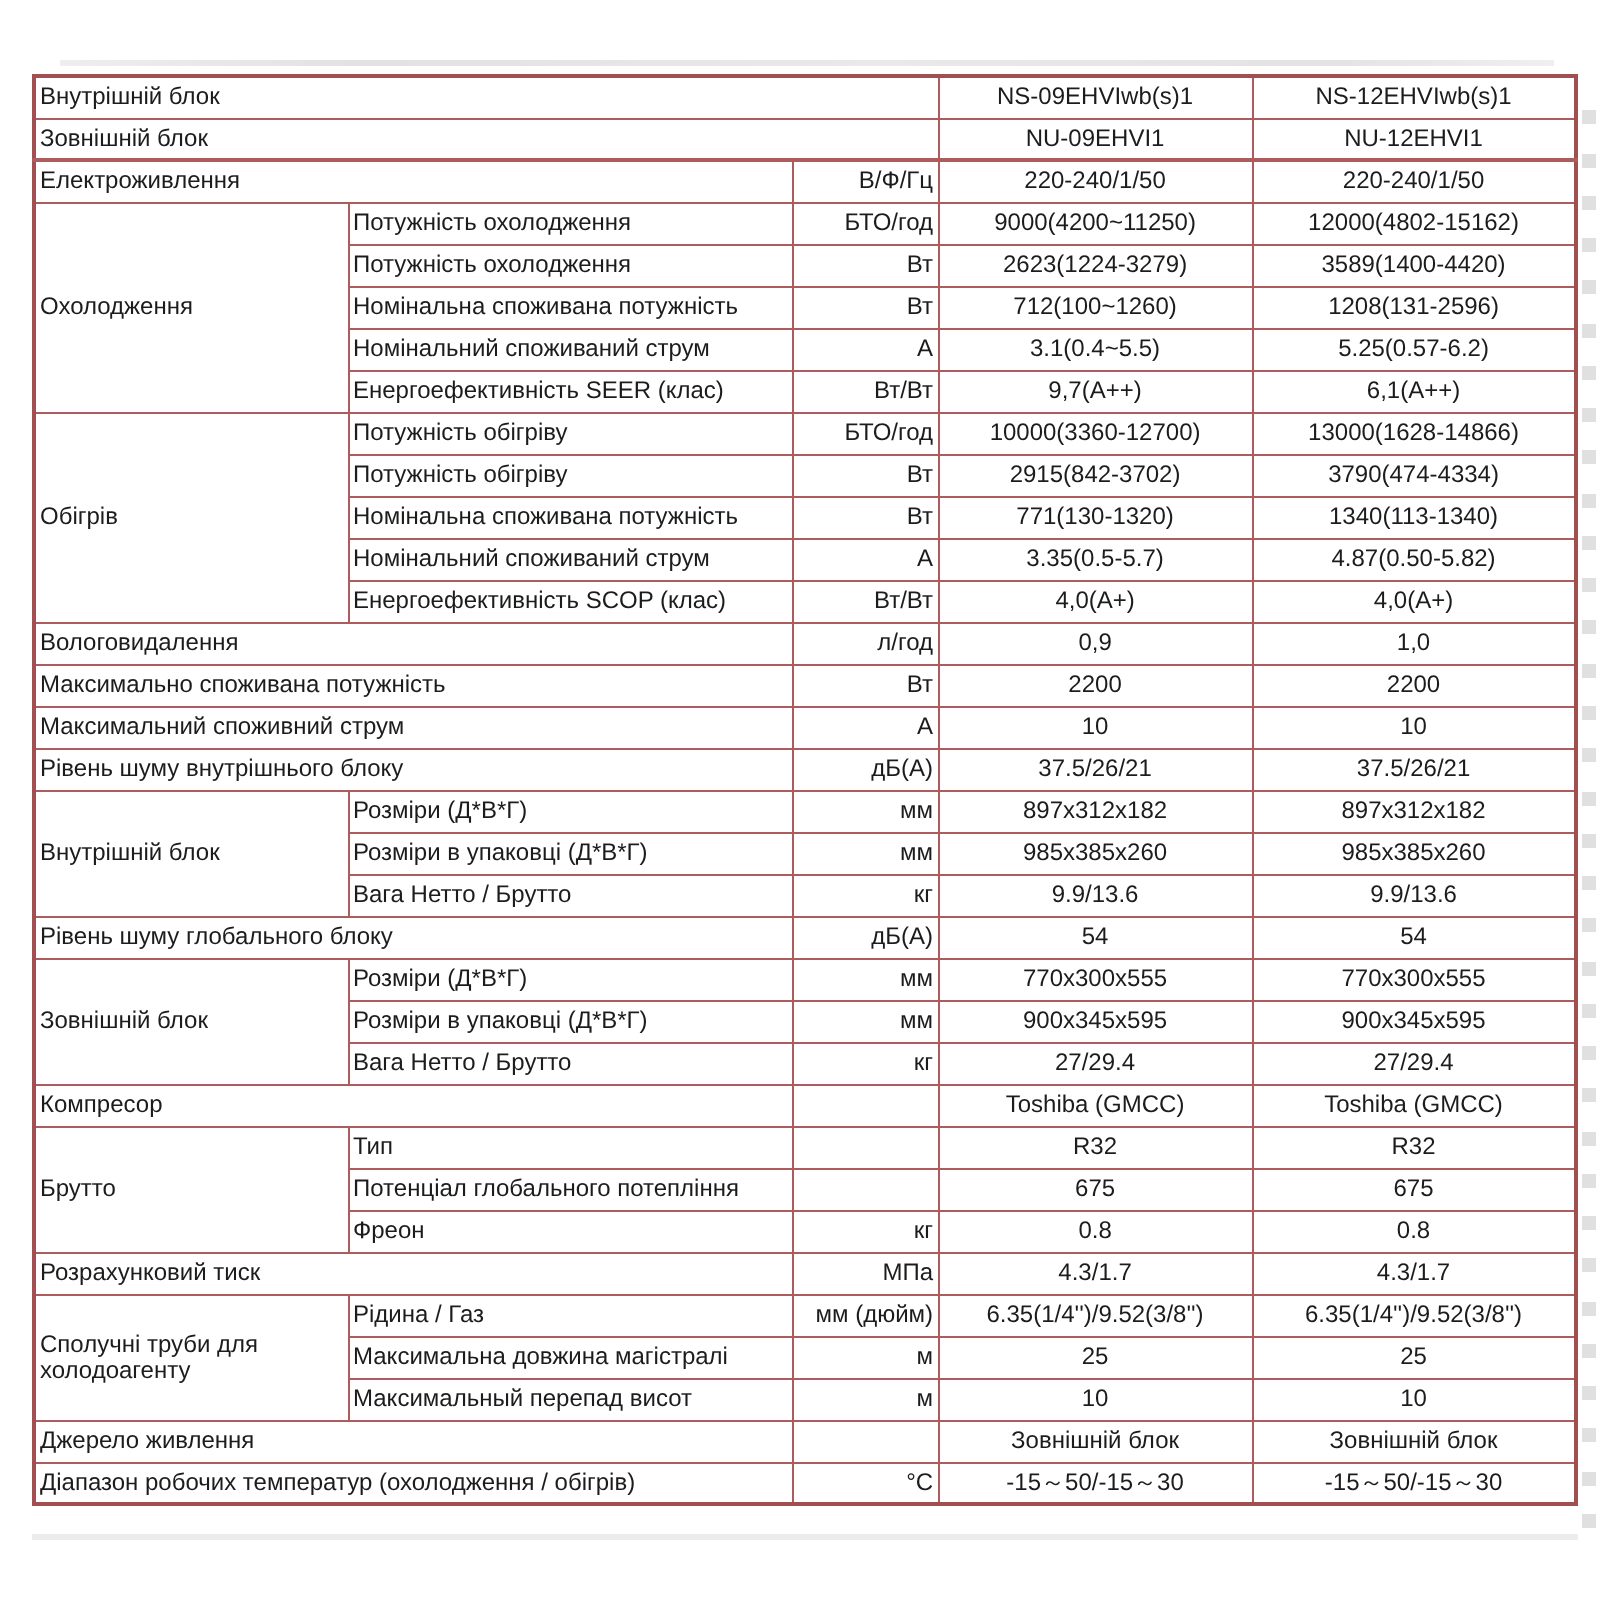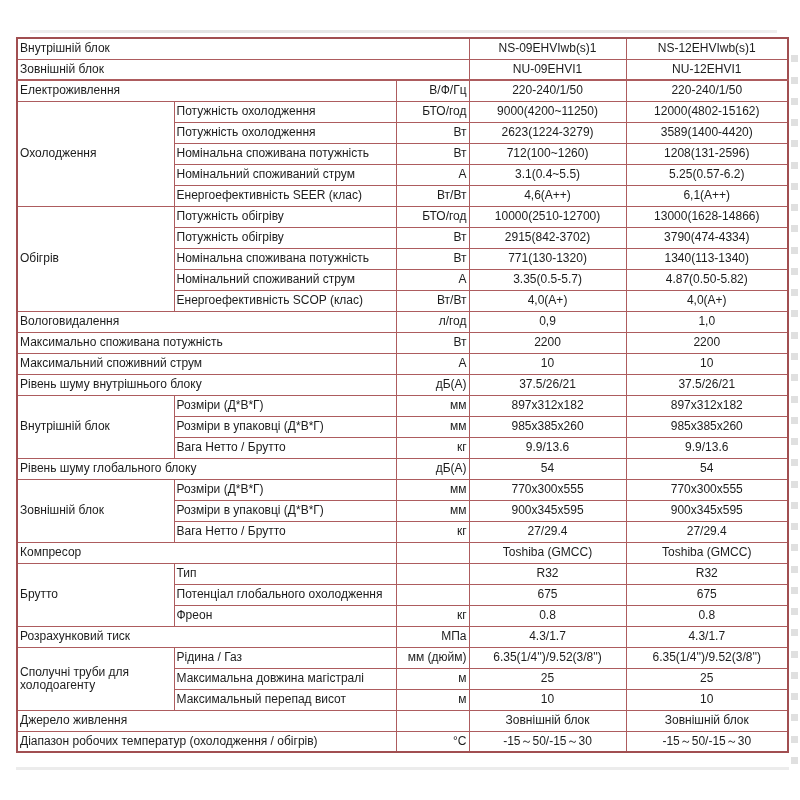--- a/index.html
+++ b/index.html
@@ -147,28 +147,28 @@
       </tr>
       <tr>
         <td colspan="1" class="lbl">Номінальний споживаний струм</td>
         <td class="unit">А</td>
         <td class="val">3.1(0.4~5.5)</td>
         <td class="val">5.25(0.57-6.2)</td>
       </tr>
       <tr>
         <td colspan="1" class="lbl">Енергоефективність SEER (клас)</td>
         <td class="unit">Вт/Вт</td>
-        <td class="val">4,6(A++)</td>
+        <td class="val">9,7(A++)</td>
         <td class="val">6,1(A++)</td>
       </tr>
       <tr>
         <td rowspan="5" class="grp">Обігрів</td>
         <td colspan="1" class="lbl">Потужність обігріву</td>
         <td class="unit">БТО/год</td>
-        <td class="val">10000(2510-12700)</td>
+        <td class="val">10000(3360-12700)</td>
         <td class="val">13000(1628-14866)</td>
       </tr>
       <tr>
         <td colspan="1" class="lbl">Потужність обігріву</td>
         <td class="unit">Вт</td>
         <td class="val">2915(842-3702)</td>
         <td class="val">3790(474-4334)</td>
       </tr>
       <tr>
         <td colspan="1" class="lbl">Номінальна споживана потужність</td>
@@ -263,21 +263,21 @@
         <td class="val">Toshiba (GMCC)</td>
       </tr>
       <tr>
         <td rowspan="3" class="grp">Брутто</td>
         <td colspan="1" class="lbl">Тип</td>
         <td class="unit"></td>
         <td class="val">R32</td>
         <td class="val">R32</td>
       </tr>
       <tr>
-        <td colspan="1" class="lbl">Потенціал глобального охолодження</td>
+        <td colspan="1" class="lbl">Потенціал глобального потепління</td>
         <td class="unit"></td>
         <td class="val">675</td>
         <td class="val">675</td>
       </tr>
       <tr>
         <td colspan="1" class="lbl">Фреон</td>
         <td class="unit">кг</td>
         <td class="val">0.8</td>
         <td class="val">0.8</td>
       </tr>

